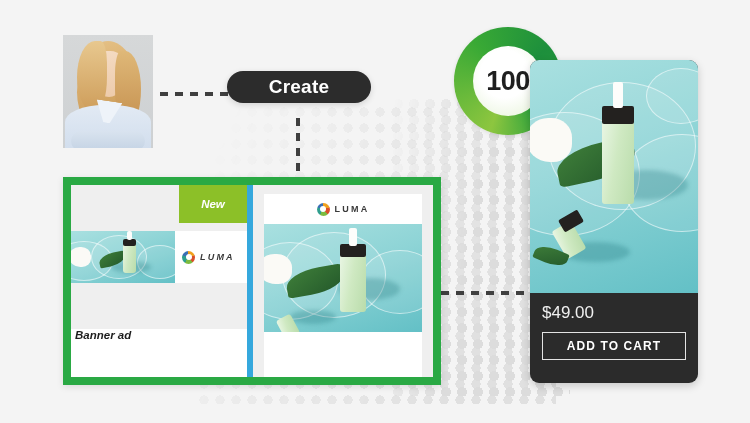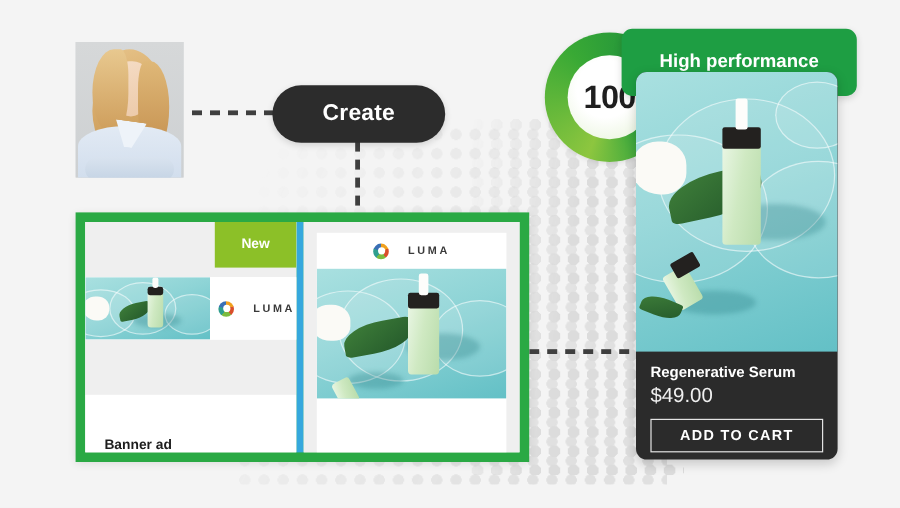--- a/index.html
+++ b/index.html
@@ -87,46 +87,46 @@
     clip-path: polygon(0 0, 100% 0, 62% 100%, 38% 100%);
   }
   #persona-photo .arm {
     position: absolute; left: 8px; top: 96px; width: 74px; height: 20px;
     background: linear-gradient(180deg,#d9e3ef,#c4d3e4);
     border-radius: 12px;
   }
 
   
   #create-pill {
-    position: absolute; left: 227px; top: 71px; width: 144px; height: 48px;
+    position: absolute; left: 227px; top: 71px; width: 144px; height: 32px;
     background: #2c2c2c; border-radius: 24px;
     display: flex; align-items: center; justify-content: center;
     color: #fff; font-size: 19px; font-weight: bold; letter-spacing: .2px;
     box-shadow: 0 2px 6px rgba(0,0,0,.14);
   }
 
   
   #asset-frame {
     position: absolute; left: 63px; top: 177px; width: 378px; height: 208px;
     background: #2aa944; padding: 8px;
     display: flex; gap: 0;
     box-shadow: 0 2px 7px rgba(0,0,0,.10);
   }
   .asset-card {
     background: #fff; position: relative; overflow: hidden;
     display: flex; flex-direction: column;
   }
-  #card-banner-ad { width: 176px; }
+  #card-banner-ad { width: 176px; font-style: italic; }
   #divider-blue { width: 6px; background: #35a8dd; flex: 0 0 6px; }
   #card-mobile-page { flex: 1 1 auto; }
 
   .card-preview { position: relative; flex: 1 1 auto; background: #efefef; }
   .card-caption {
-    background: #fff; padding: 0 16px; height: 48px;
-    display: flex; align-items: flex-end;
+    background: #fff; padding: 0 4px; height: 48px;
+    display: flex; align-items: flex-start;
     font-size: 11.5px; font-weight: bold; color: #1d1d1d;
   }
 
   
   #new-badge {
     position: absolute; right: 0; top: 0; width: 68px; height: 38px;
     background: #8cc028; color: #fff;
     display: flex; align-items: center; justify-content: center;
     font-size: 11.5px; font-weight: bold;
   }
@@ -167,21 +167,21 @@
     position: absolute; background: #23211f; border-radius: 2px;
   }
   .serum-scene .pip {
     position: absolute; background: #fdfdfb; border-radius: 2px;
   }
   .serum-scene .cream {
     position: absolute; background: #fbfaf6; border-radius: 52% 48% 44% 56%;
   }
 
   
-  .luma { display: flex; align-items: center; gap: 16px; }
+  .luma { display: flex; align-items: center; gap: 5px; }
   .luma-mark {
     width: 13px; height: 13px; border-radius: 50%;
     background: conic-gradient(#f0a01e 0deg 70deg, #d94f2b 70deg 140deg,
                 #7cbb3f 140deg 215deg, #2f9e8e 215deg 290deg, #3a6fb5 290deg 360deg);
     position: relative; flex: 0 0 13px;
   }
   .luma-mark::after {
     content: ""; position: absolute; left: 3.5px; top: 3.5px;
     width: 6px; height: 6px; background: #fff; border-radius: 50%;
   }
@@ -325,23 +325,20 @@
       </div>
     </div>
   </div>
 
   <div id="score-ring">
     <div id="score-ring-inner">
       <span id="score-value">100</span>
     </div>
   </div>
 
-  <div id="performance-pill">
-    <span>High performance</span>
-  </div>
 
   <div id="product-panel">
     <div id="product-hero">
       <div class="serum-scene">
         <div class="dish" style="left:-40px;top:52px;width:150px;height:124px;"></div>
         <div class="dish" style="left:18px;top:22px;width:148px;height:128px;"></div>
         <div class="dish" style="left:92px;top:74px;width:120px;height:98px;"></div>
         <div class="dish" style="left:116px;top:8px;width:70px;height:56px;"></div>
         <div class="cream" style="left:-4px;top:58px;width:46px;height:44px;"></div>
         <div class="shadow" style="left:74px;top:110px;width:84px;height:30px;"></div>
@@ -349,19 +346,18 @@
         <div class="leaf" style="left:26px;top:84px;width:80px;height:36px;transform:rotate(-12deg);"></div>
         <div class="bottle" style="left:72px;top:60px;width:32px;height:84px;"></div>
         <div class="cap" style="left:72px;top:46px;width:32px;height:18px;"></div>
         <div class="pip" style="left:83px;top:22px;width:10px;height:26px;"></div>
         <div class="bottle" style="left:28px;top:164px;width:22px;height:32px;transform:rotate(-30deg);"></div>
         <div class="cap" style="left:30px;top:154px;width:22px;height:14px;transform:rotate(-30deg);"></div>
         <div class="leaf" style="left:4px;top:188px;width:34px;height:16px;transform:rotate(22deg);"></div>
       </div>
     </div>
     <div id="product-info">
-      <div id="product-title">Regenerative Serum</div>
       <div id="product-price">$49.00</div>
       <button id="add-to-cart-button">ADD TO CART</button>
     </div>
   </div>
 
 </div>
 
 </body></html>

